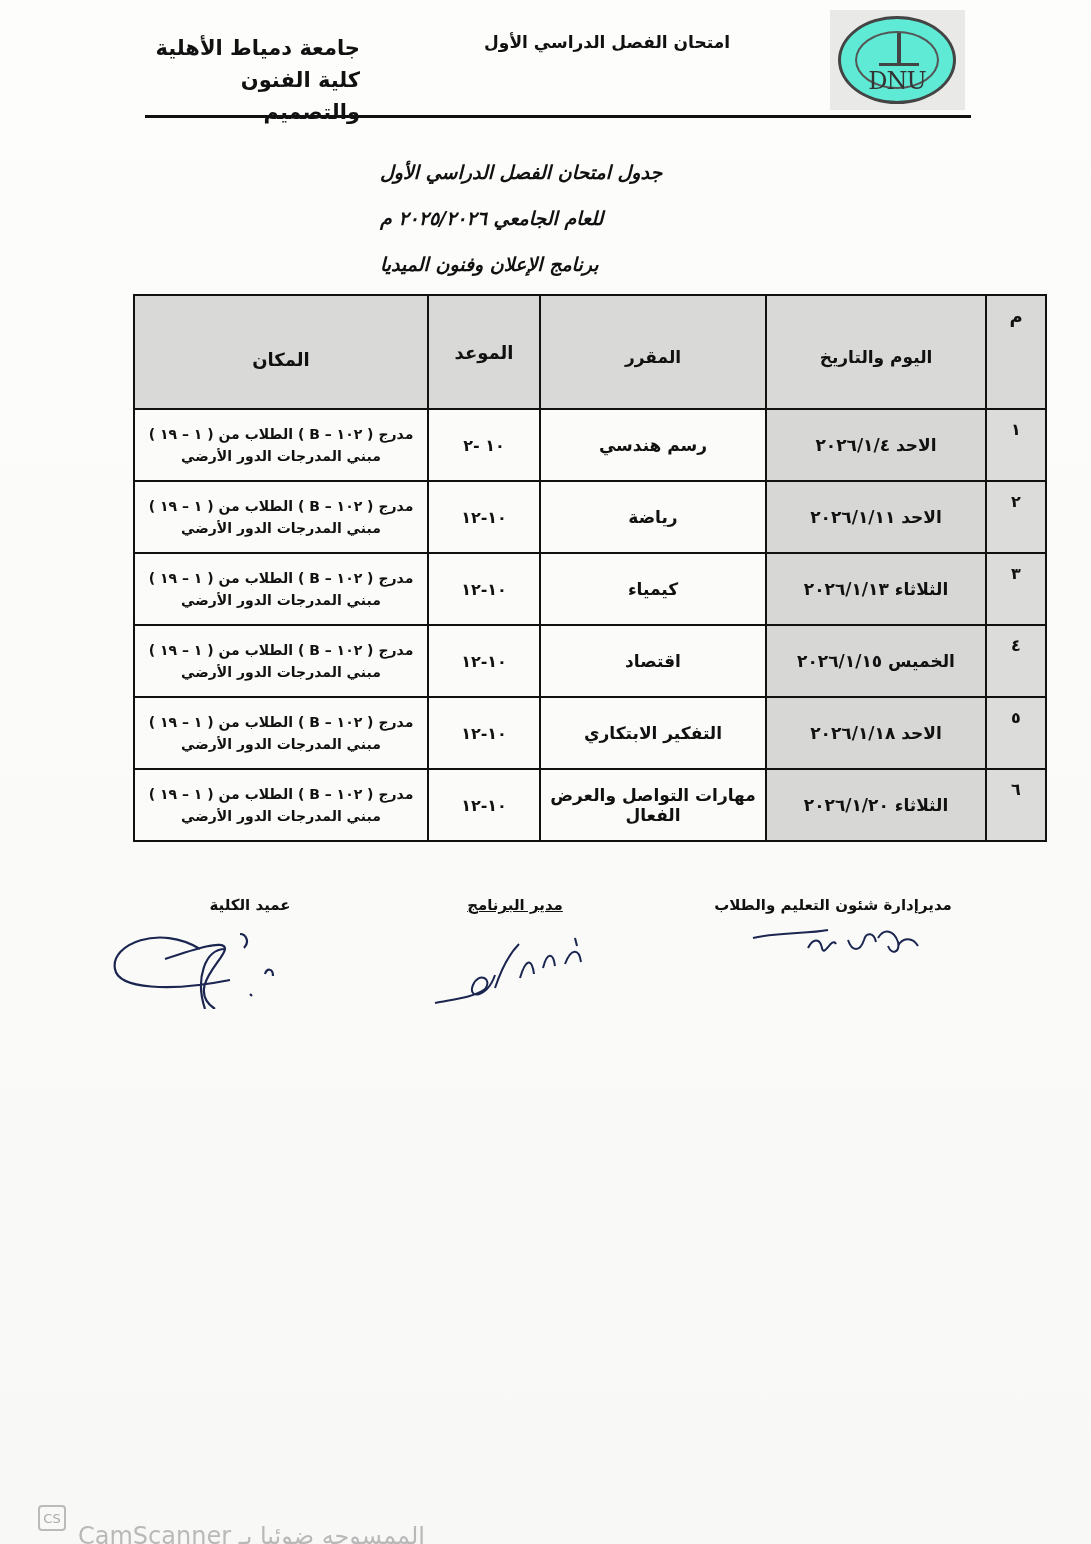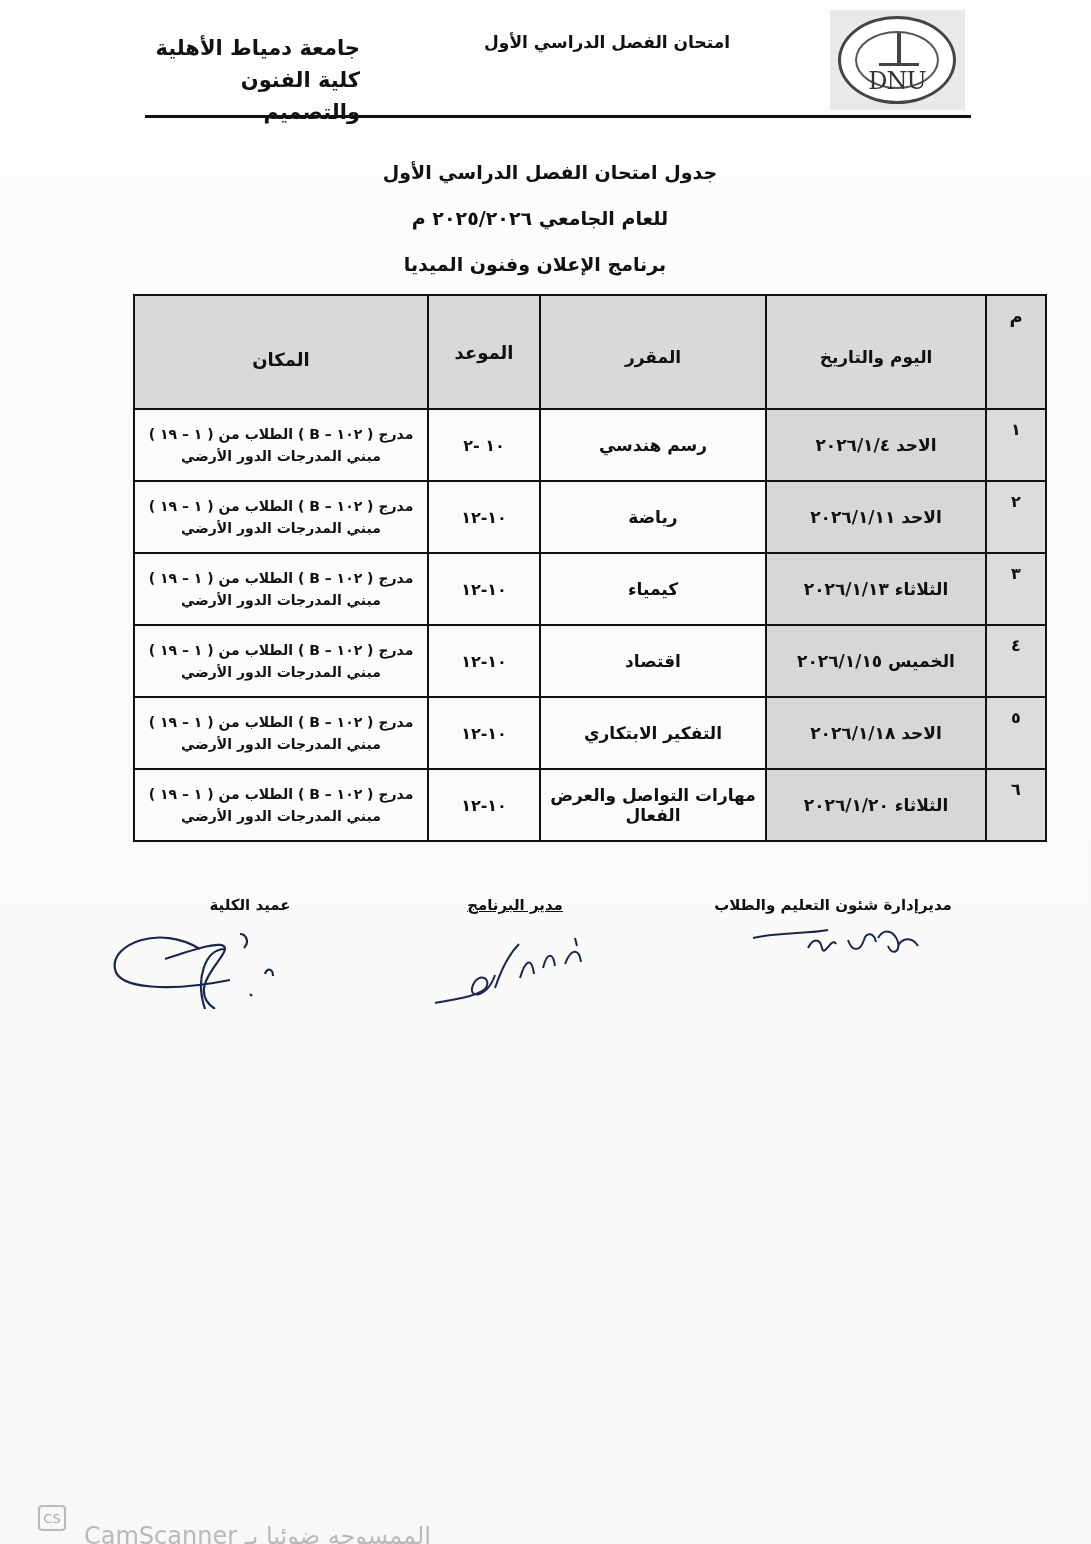--- a/index.html
+++ b/index.html
@@ -10,21 +10,21 @@
     color: #111;
   }
   .page { position: absolute; inset: 0; background: linear-gradient(180deg,#fdfdfc 0%,#f8f8f6 100%); }
   .header-right-logo {
     position: absolute; left: 830px; top: 10px; width: 135px; height: 100px;
     background: #e9e9e7;
   }
   .logo-ring {
     position: absolute; left: 8px; top: 6px; width: 118px; height: 88px;
     border: 3px solid #444; border-radius: 50%;
-    box-sizing: border-box; background: #ffffff;
+    box-sizing: border-box; background: #5eead4;
   }
   .logo-inner {
     position: absolute; left: 14px; top: 12px; width: 84px; height: 58px;
     border: 2px solid #555; border-radius: 50%; box-sizing: border-box;
   }
   .logo-text {
     position: absolute; left: 0; right: 0; top: 48px; text-align: center;
     font-family: "DejaVu Serif", serif; font-size: 24px; color: #333; letter-spacing: -1px;
   }
   .logo-tower {
@@ -38,22 +38,22 @@
     font-weight: bold; font-size: 17px; line-height: 28px;
   }
   .header-left {
     position: absolute; left: 140px; top: 32px; width: 220px; direction: rtl; text-align: right;
     font-weight: bold; font-size: 21px; line-height: 32px;
   }
   .header-rule {
     position: absolute; left: 145px; top: 115px; width: 826px; height: 3px; background: #111;
   }
   .titles {
-    position: absolute; left: 380px; top: 152px; width: 340px; direction: rtl; text-align: center;
-    font-weight: bold; font-size: 19px;
+    position: absolute; left: 380px; top: 152px; width: 340px; direction: rtl; text-align: left;
+    font-weight: bold; font-size: 19px; font-style: italic;
   }
   .titles div { height: 46px; line-height: 40px; }
   .titles .t2 { padding-right: 20px; }
   .titles .t3 { padding-right: 30px; }
 
   table.schedule {
     position: absolute; left: 133px; top: 294px; width: 914px;
     border-collapse: collapse; direction: rtl; table-layout: fixed;
   }
   table.schedule th, table.schedule td {
@@ -73,21 +73,21 @@
   th.h-date, th.h-course { padding-top: 10px !important; }
 
   .signatures { position: absolute; left: 130px; top: 896px; width: 840px; height: 140px; direction: rtl; }
   .sig { position: absolute; top: 0; font-weight: bold; font-size: 15px; text-align: center; }
   .sig-affairs { right: 12px; width: 250px; }
   .sig-program { right: 385px; width: 140px; text-decoration: underline; }
   .sig-dean { right: 660px; width: 120px; }
   .sig svg { position: absolute; }
 
   .watermark {
-    position: absolute; left: 6px; top: 1500px; height: 36px; display: flex; align-items: center; gap: 18px;
+    position: absolute; left: 6px; top: 1500px; height: 36px; display: flex; align-items: center; gap: 12px;
     color: #b9b9b9; font-size: 24px; padding-left: 32px;
   }
   .cs-box {
     width: 28px; height: 26px; border: 2px solid #bbb; border-radius: 4px; box-sizing: border-box;
     font-size: 13px; display: flex; align-items: center; justify-content: center; color: #aaa;
   }
 </style>
 </head>
 <body>
 

